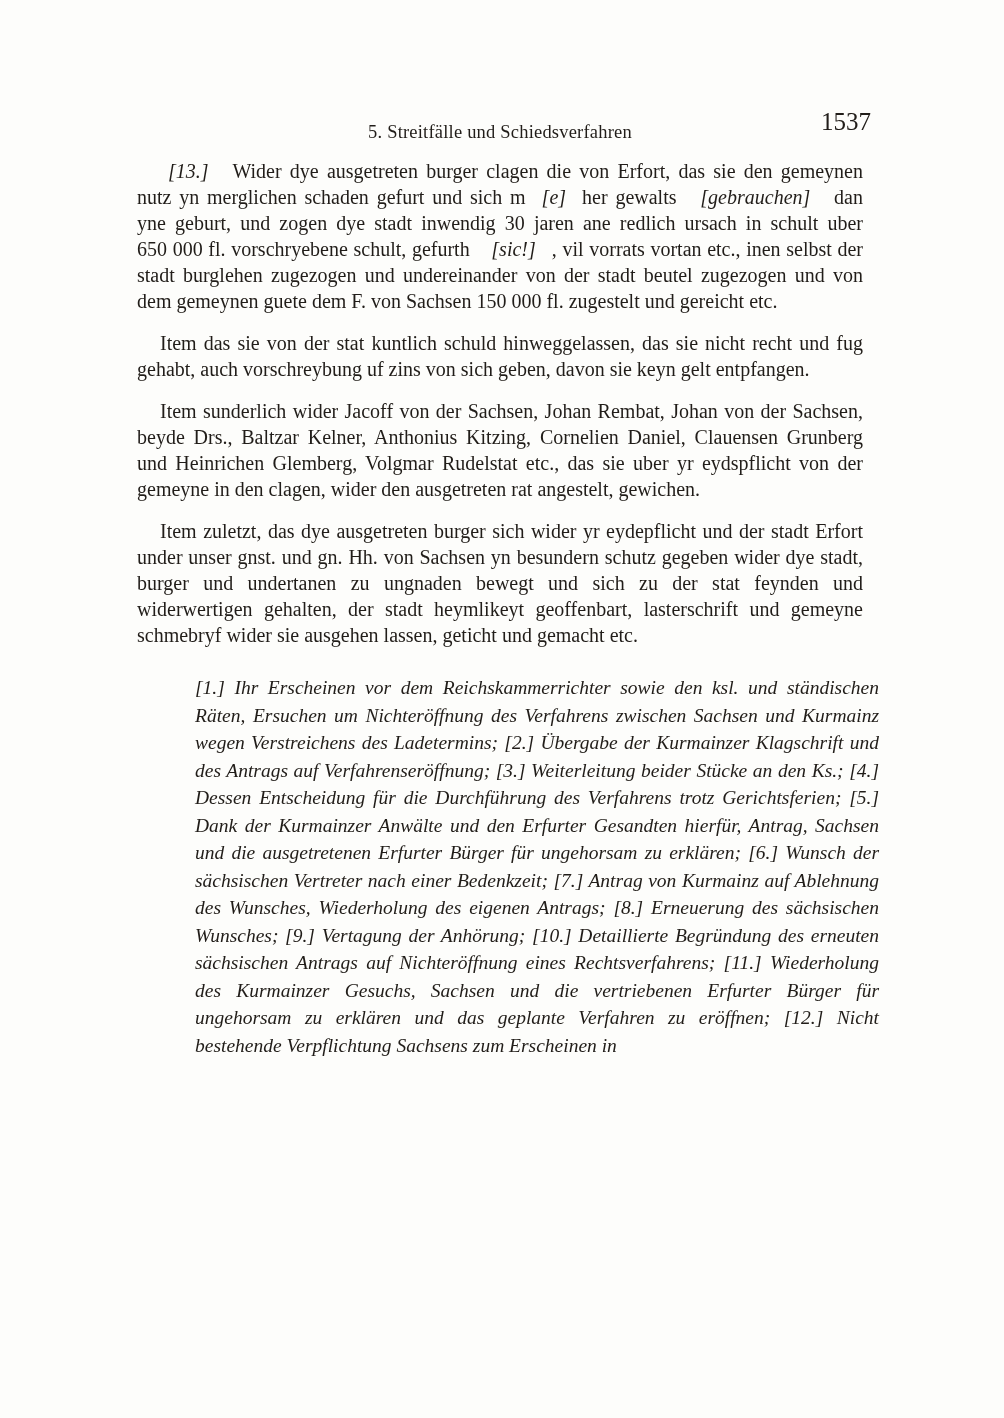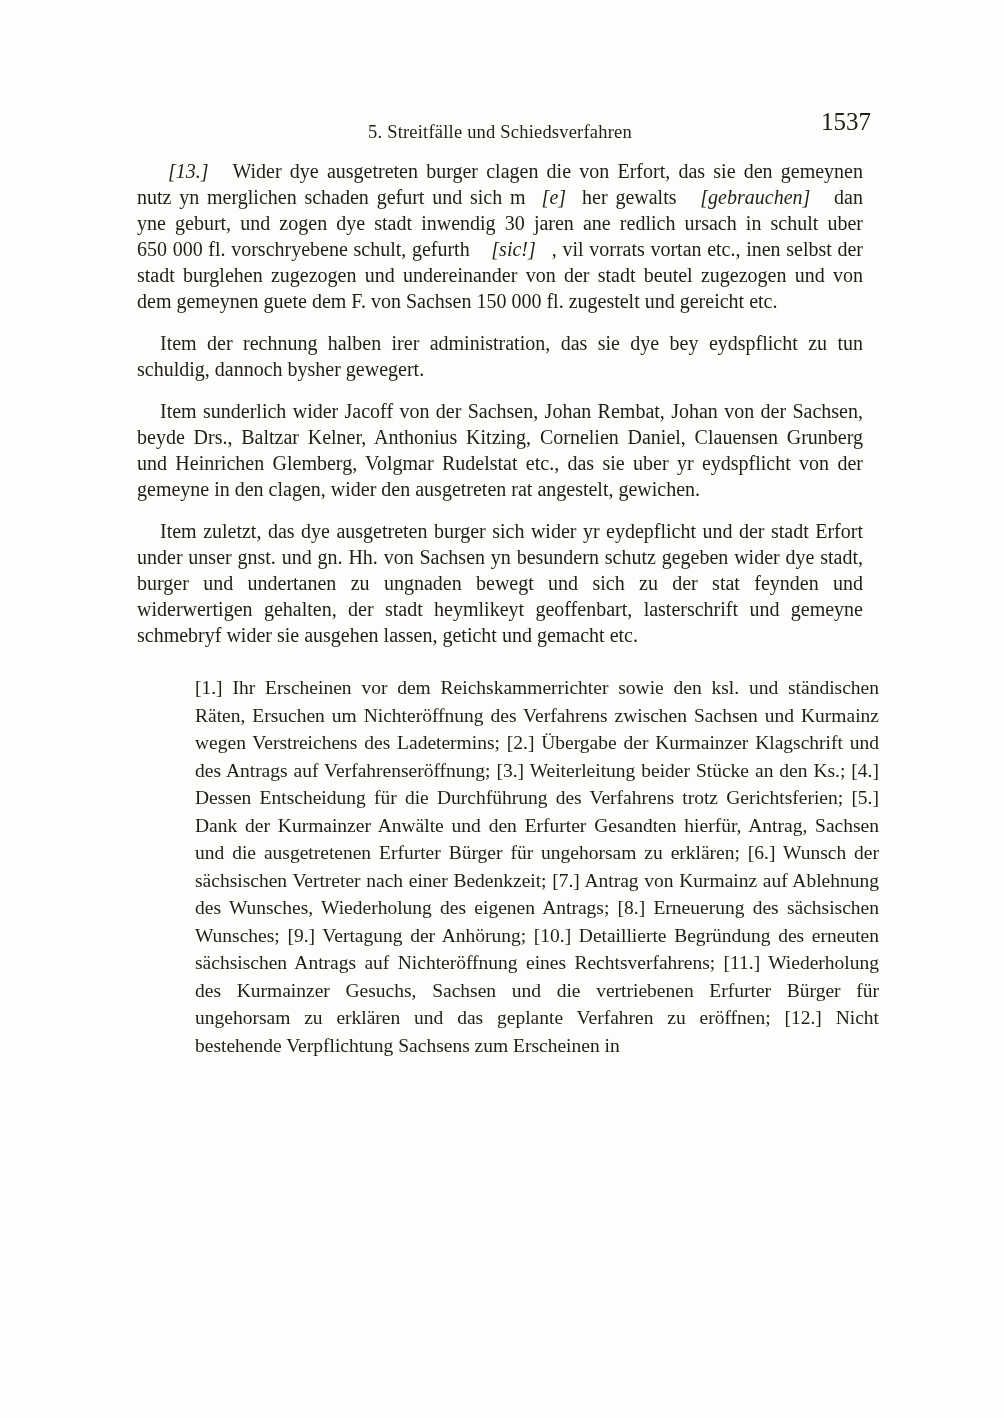--- a/index.html
+++ b/index.html
@@ -56,41 +56,42 @@
     position: absolute;
     left: 0;
     top: 0;
     font-weight: bold;
   }
   .entry-title { text-align: justify; }
   .summary {
     margin-top: 10px;
     margin-left: 58px;
     width: 700px;
+    font-style: italic;
     font-size: 19.5px;
     line-height: 27.5px;
     text-align: justify;
   }
 </style>
 </head>
 <body>
 
 <div class="page">
 
   <header class="running-head">
     <span class="head-title">5. Streitfälle und Schiedsverfahren</span>
     <span class="page-num">1537</span>
   </header>
 
   <main class="text-column">
 
     <p class="para"><span class="it">[13.]</span><span> Wider dye ausgetreten burger clagen die von Erfort, das sie den gemeynen nutz yn merglichen schaden gefurt und sich m</span><span class="it">[e]</span><span>her gewalts </span><span class="it">[gebrauchen]</span><span> dan yne geburt, und zogen dye stadt inwendig 30 jaren ane redlich ursach in schult uber 650&nbsp;000 fl. vorschryebene schult, gefurth </span><span class="it">[sic!]</span><span>, vil vorrats vortan etc., inen selbst der stadt burglehen zugezogen und undereinander von der stadt beutel zugezogen und von dem gemeynen guete dem F. von Sachsen 150&nbsp;000 fl. zugestelt und gereicht etc.</span></p>
 
+    <p class="para">Item das sie von der stat kuntlich schuld hinweggelassen, das sie nicht recht und fug gehabt, auch vorschreybung uf zins von sich geben, davon sie keyn gelt entpfangen.</p>
 
-    <p class="para">Item der rechnung halben irer administration, das sie dye bey eydspflicht zu tun schuldig, dannoch bysher gewegert.</p>
 
     <p class="para">Item sunderlich wider Jacoff von der Sachsen, Johan Rembat, Johan von der Sachsen, beyde Drs., Baltzar Kelner, Anthonius Kitzing, Cornelien Daniel, Clauensen Grunberg und Heinrichen Glemberg, Volgmar Rudelstat etc., das sie uber yr eydspflicht von der gemeyne in den clagen, wider den ausgetreten rat angestelt, gewichen.</p>
 
     <p class="para">Item zuletzt, das dye ausgetreten burger sich wider yr eydepflicht und der stadt Erfort under unser gnst. und gn. Hh. von Sachsen yn besundern schutz gegeben wider dye stadt, burger und undertanen zu ungnaden bewegt und sich zu der stat feynden und widerwertigen gehalten, der stadt heymlikeyt geoffenbart, lasterschrift und gemeyne schmebryf wider sie ausgehen lassen, geticht und gemacht etc.</p>
 
 
     <p class="summary">[1.] Ihr Erscheinen vor dem Reichskammerrichter sowie den ksl. und ständischen Räten, Ersuchen um Nichteröffnung des Verfahrens zwischen Sachsen und Kurmainz wegen Verstreichens des Ladetermins; [2.] Übergabe der Kurmainzer Klagschrift und des Antrags auf Verfahrenseröffnung; [3.] Weiterleitung beider Stücke an den Ks.; [4.] Dessen Entscheidung für die Durchführung des Verfahrens trotz Gerichtsferien; [5.] Dank der Kurmainzer Anwälte und den Erfurter Gesandten hierfür, Antrag, Sachsen und die ausgetretenen Erfurter Bürger für ungehorsam zu erklären; [6.] Wunsch der sächsischen Vertreter nach einer Bedenkzeit; [7.] Antrag von Kurmainz auf Ablehnung des Wunsches, Wiederholung des eigenen Antrags; [8.] Erneuerung des sächsischen Wunsches; [9.] Vertagung der Anhörung; [10.] Detaillierte Begründung des erneuten sächsischen Antrags auf Nichteröffnung eines Rechtsverfahrens; [11.] Wiederholung des Kurmainzer Gesuchs, Sachsen und die vertriebenen Erfurter Bürger für ungehorsam zu erklären und das geplante Verfahren zu eröffnen; [12.] Nicht bestehende Verpflichtung Sachsens zum Erscheinen in</p>
 
   </main>
 

